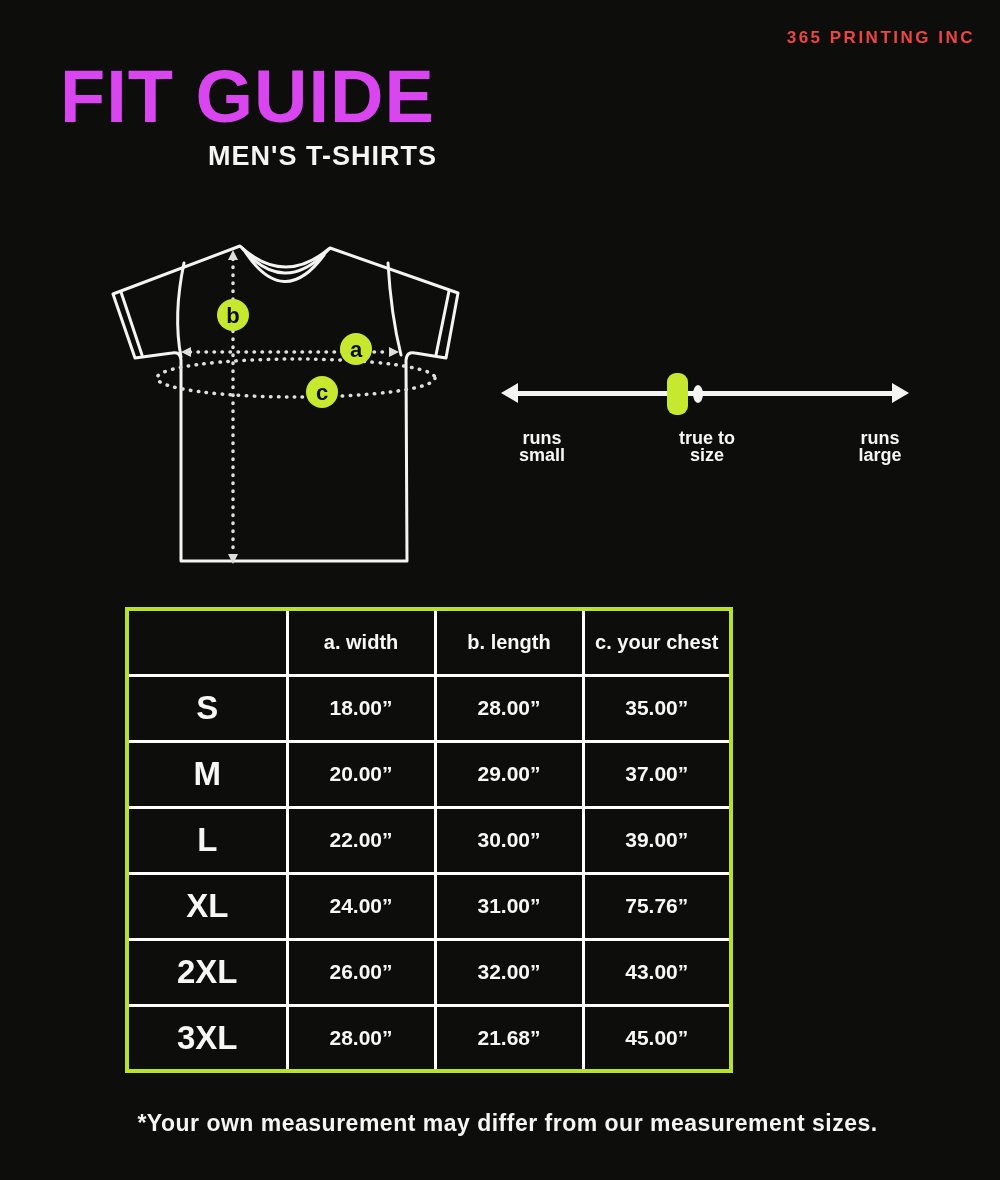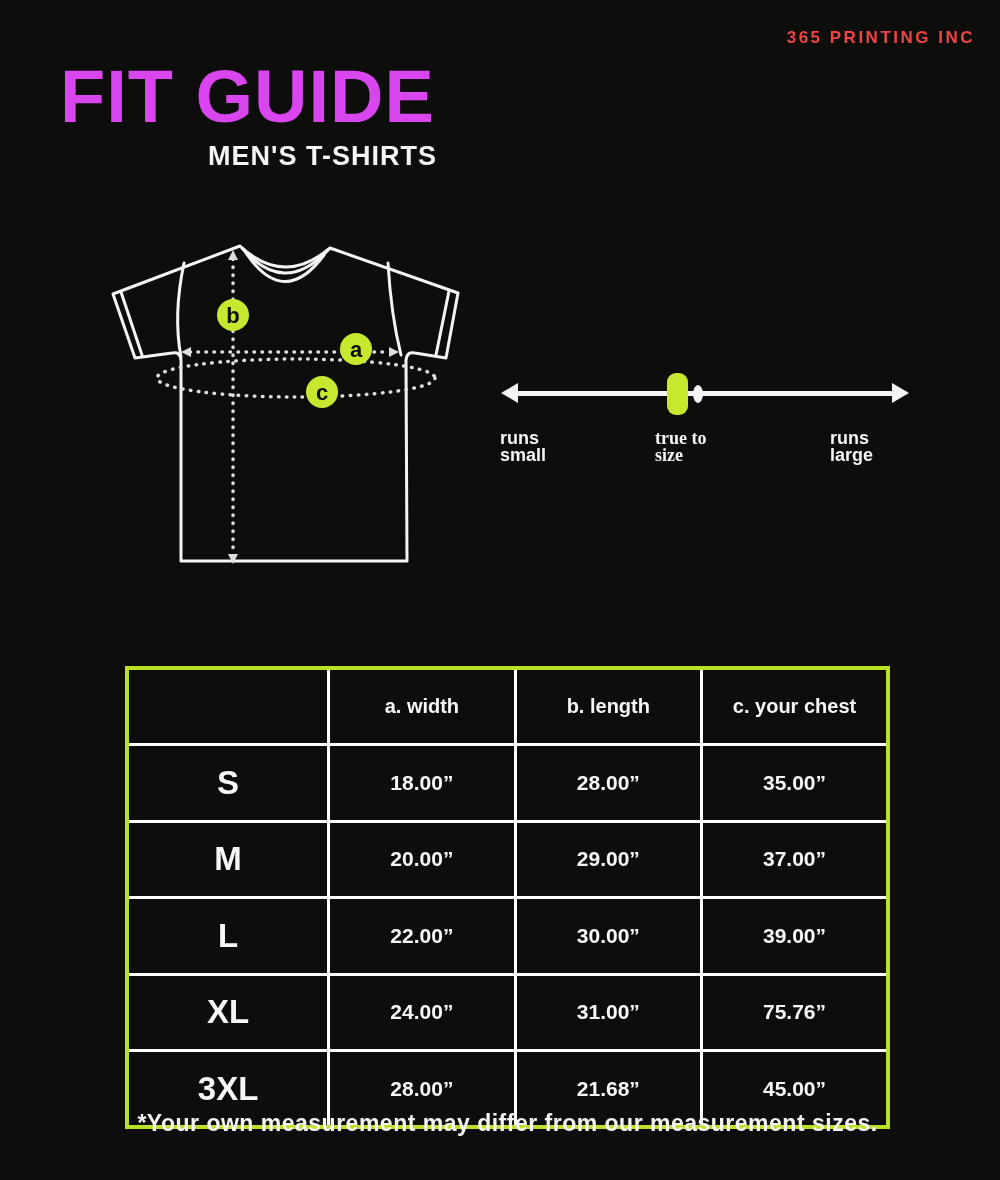--- a/index.html
+++ b/index.html
@@ -25,29 +25,29 @@
 
   
   .fit-scale { position:absolute; left:500px; top:350px; width:410px; height:130px; }
   .fs-line { position:absolute; left:12px; top:41px; width:386px; height:5px; background:#f4f4f4; border-radius:3px; }
   .fs-arrow { position:absolute; width:0; height:0; top:33px;
     border-top:10px solid transparent; border-bottom:10px solid transparent; }
   .fs-arrow.left  { left:1px;  border-right:17px solid #f4f4f4; }
   .fs-arrow.right { right:1px; border-left:17px solid #f4f4f4; }
   .fs-pill { position:absolute; left:167px; top:23px; width:21px; height:42px; background:#c6e82e; border-radius:9px; }
   .fs-dot  { position:absolute; left:193px; top:35px; width:10px; height:18px; background:#f4f4f4; border-radius:50%; }
-  .fs-label { position:absolute; top:80px; text-align:left; font-weight:800; font-size:18px; line-height:17px; color:#f5f5f5; }
+  .fs-label { position:absolute; top:80px; text-align:center; font-weight:800; font-size:18px; line-height:17px; color:#f5f5f5; }
   .fs-label span { display:block; }
   .fs-label.small { left:0;   width:84px; }
-  .fs-label.true  { left:155px; width:104px;font-family:Liberation Serif, serif; }
+  .fs-label.true  { left:155px; width:104px; }
   .fs-label.large { left:330px; width:100px; }
 
   
   table.size-table {
-    position:absolute; left:125px; top:666px; width:765px; height:463px;
+    position:absolute; left:125px; top:607px; width:608px; height:463px;
     border-collapse:collapse; table-layout:fixed;
   }
   table.size-table td, table.size-table th {
     border:3px solid #ffffff; text-align:center; vertical-align:middle;
     color:#f7f7f7; font-weight:700; height:66px; background:transparent;
   }
   table.size-table { border:4px solid #b9e226; }
   table.size-table tr > *:first-child { width:26.5%; }
   table.size-table th { font-size:20px; }
   td.size-cell { font-size:33px; font-weight:800; }
@@ -154,20 +154,26 @@
     <td class="val-cell">30.00”</td>
     <td class="val-cell">39.00”</td>
   </tr>
   <tr>
     <td class="size-cell">XL</td>
     <td class="val-cell">24.00”</td>
     <td class="val-cell">31.00”</td>
     <td class="val-cell">75.76”</td>
   </tr>
   <tr>
+    <td class="size-cell">2XL</td>
+    <td class="val-cell">26.00”</td>
+    <td class="val-cell">32.00”</td>
+    <td class="val-cell">43.00”</td>
+  </tr>
+  <tr>
     <td class="size-cell">3XL</td>
     <td class="val-cell">28.00”</td>
     <td class="val-cell">21.68”</td>
     <td class="val-cell">45.00”</td>
   </tr>
 </tbody>
   </table>
 
 <div class="footnote">*Your own measurement may differ from our measurement sizes.</div>
 

